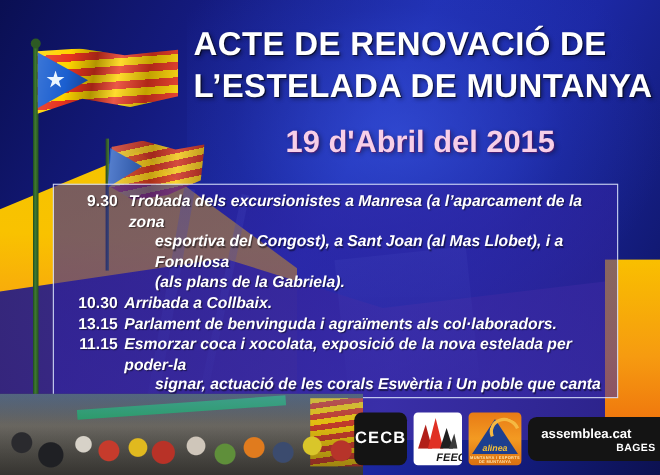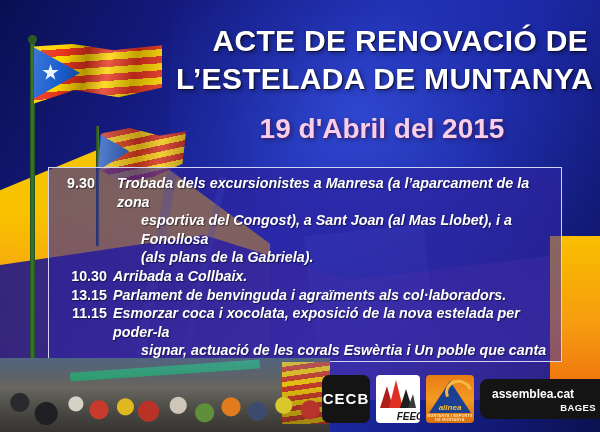--- a/index.html
+++ b/index.html
@@ -133,21 +133,21 @@
     left: 96px; top: 126px;
     width: 3px; height: 120px;
     background: linear-gradient(90deg, #25471f, #4b7d38);
   }
 
   
   .title-block {
     position: absolute;
     left: 176px; top: 22px;
     width: 412px;
-    text-align: right;
+    text-align: left;
   }
   .title-line {
     font-family: "Liberation Sans", sans-serif;
     font-weight: bold;
     font-size: 30px;
     line-height: 38px;
     letter-spacing: 0.3px;
     color: #ffffff;
     text-shadow: 1px 1px 0 rgba(0,0,0,0.55), 2px 2px 4px rgba(0,0,0,0.45);
     white-space: nowrap;
@@ -196,21 +196,21 @@
   }
   .sched-cont {
     color: #ffffff;
     font-weight: bold;
     font-style: italic;
     font-size: 14.3px;
     line-height: 18.6px;
     text-shadow: 1px 1px 1px rgba(0,0,0,0.5);
     padding-left: 86px;
   }
-  .sched-row.pad-extra .sched-time { padding-right: 10px; text-align: center; }
+  .sched-row.pad-extra .sched-time { padding-right: 10px; }
 
   
   .photo-strip {
     position: absolute;
     left: 0; bottom: 0;
     width: 330px; height: 74px;
     overflow: hidden;
     background: linear-gradient(180deg, #3e4654 0%, #6d6a63 40%, #4a4740 100%);
   }
   .photo-strip::after {

